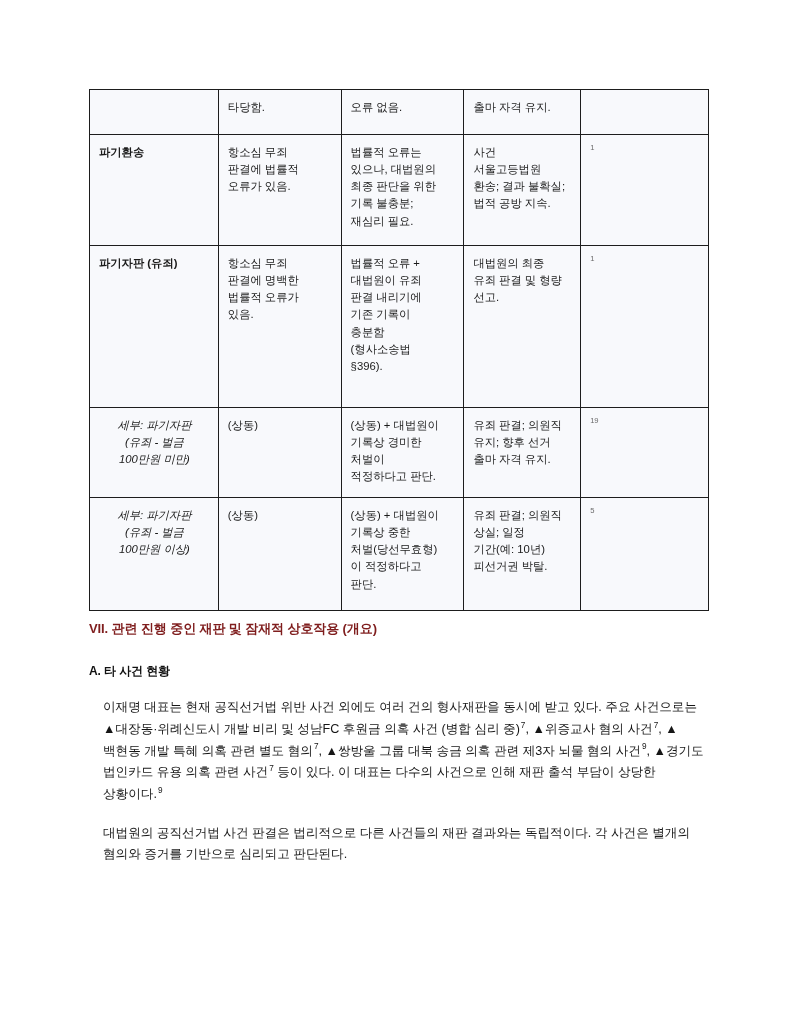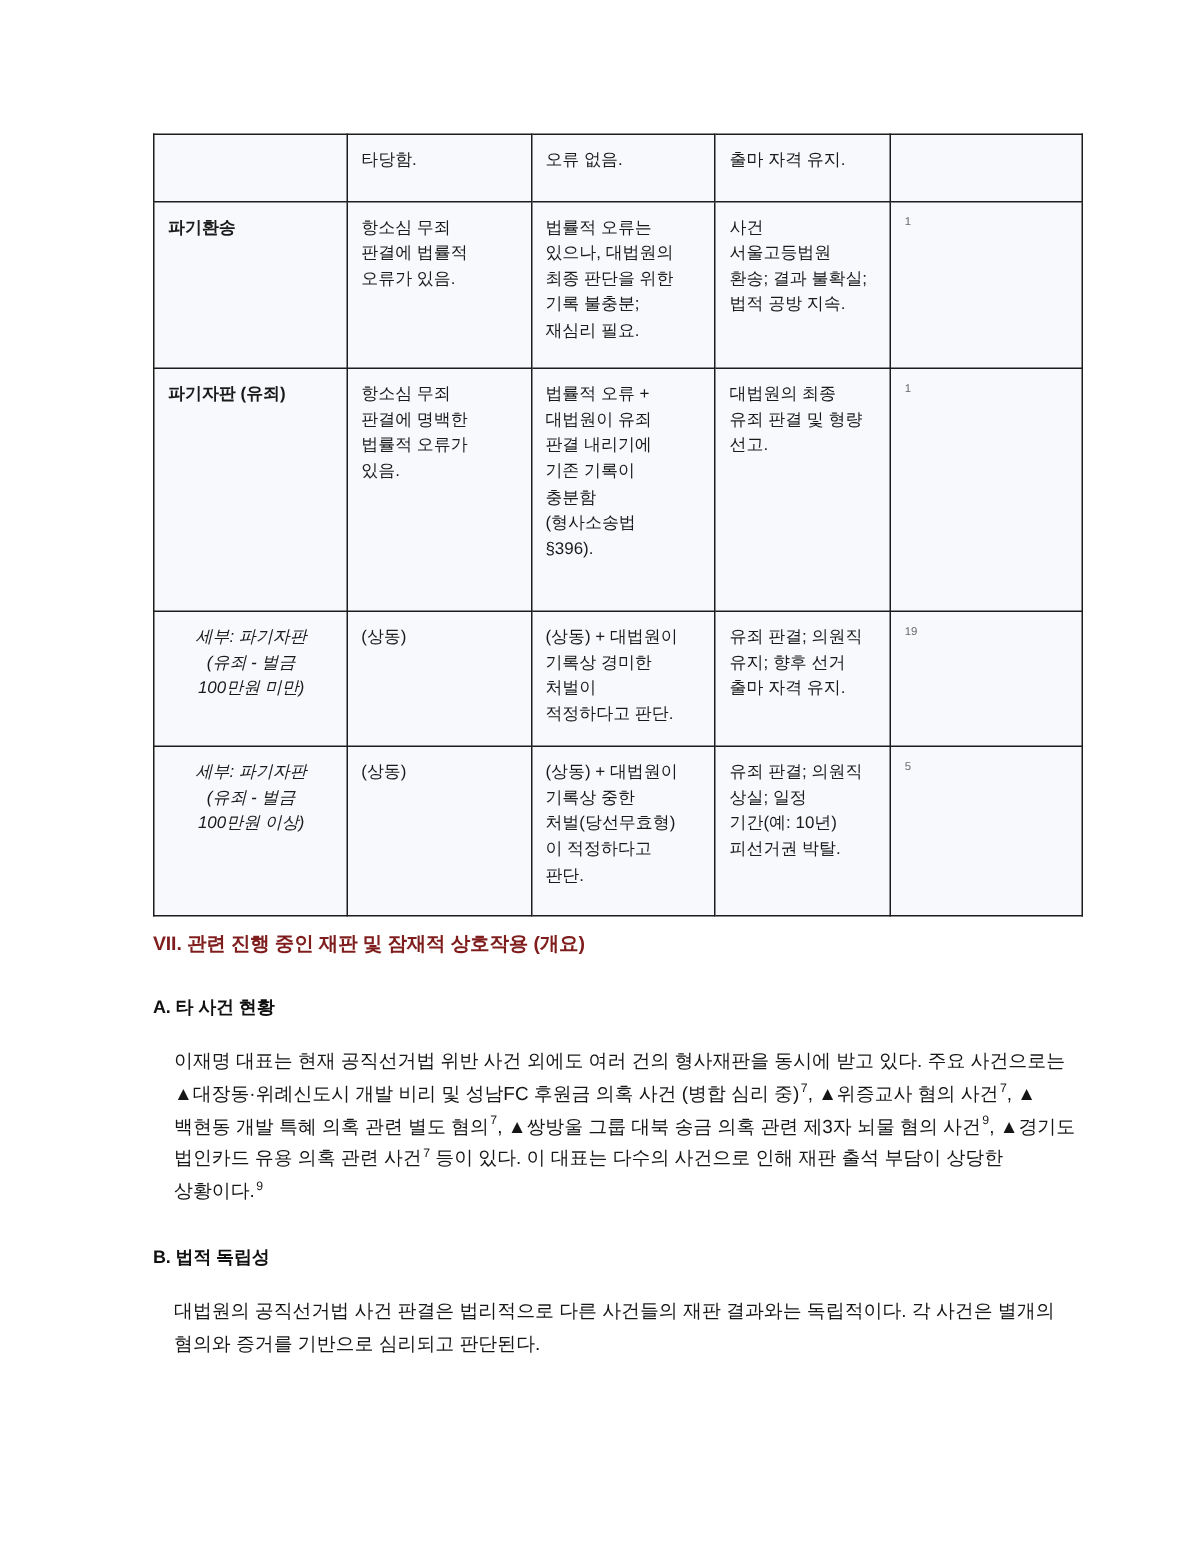--- a/index.html
+++ b/index.html
@@ -11,21 +11,21 @@
     width: 800px;
     height: 1036px;
     font-family: "Liberation Sans", "DejaVu Sans", sans-serif;
     color: #111111;
     -webkit-font-smoothing: antialiased;
     position: relative;
     overflow: hidden;
   }
   .page {
     position: absolute;
-    left: 13px;
+    left: 0;
     top: 0;
     width: 700px;
     height: 1036px;
     box-sizing: border-box;
     border-radius: 23px;
   }
   .doc {
     position: absolute;
     left: 89px;
     top: 89px;
@@ -235,19 +235,18 @@
         </tr>
       </tbody>
     </table>
 
     <h2 class="section-heading">VII. 관련 진행 중인 재판 및 잠재적 상호작용 (개요)</h2>
 
     <h3 class="sub-heading">A. 타 사건 현황</h3>
 
     <p class="body-text"><span>이재명 대표는 현재 공직선거법 위반 사건 외에도 여러 건의 형사재판을 동시에 받고 있다. 주요 사건으로는 ▲대장동·위례신도시 개발 비리 및 성남FC 후원금 의혹 사건 (병합 심리 중)</span><sup class="ref">7</sup><span>, ▲위증교사 혐의 사건</span><sup class="ref">7</sup><span>, ▲백현동 개발 특혜 의혹 관련 별도 혐의</span><sup class="ref">7</sup><span>, ▲쌍방울 그룹 대북 송금 의혹 관련 제3자 뇌물 혐의 사건</span><sup class="ref">9</sup><span>, ▲경기도 법인카드 유용 의혹 관련 사건</span><sup class="ref">7</sup><span> 등이 있다. 이 대표는 다수의 사건으로 인해 재판 출석 부담이 상당한 상황이다.</span><sup class="ref">9</sup></p>
 
-    <h3 class="sub-heading">B. 법적 독립성</h3>
 
     <p class="body-text">대법원의 공직선거법 사건 판결은 법리적으로 다른 사건들의 재판 결과와는 독립적이다. 각 사건은 별개의 혐의와 증거를 기반으로 심리되고 판단된다.</p>
 
 
   </div>
 </div>
 
 </body></html>

